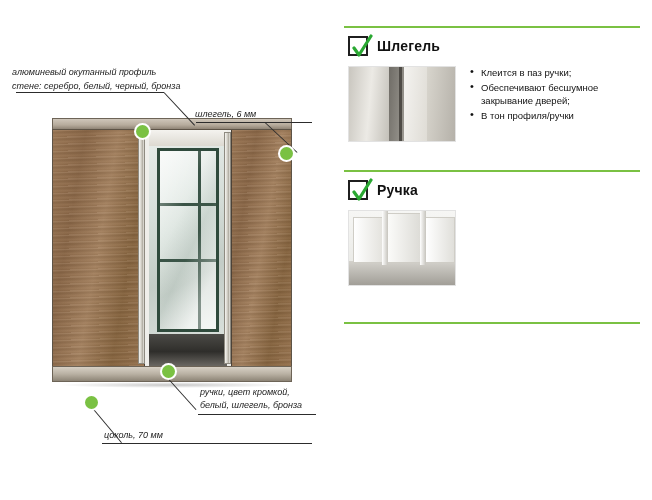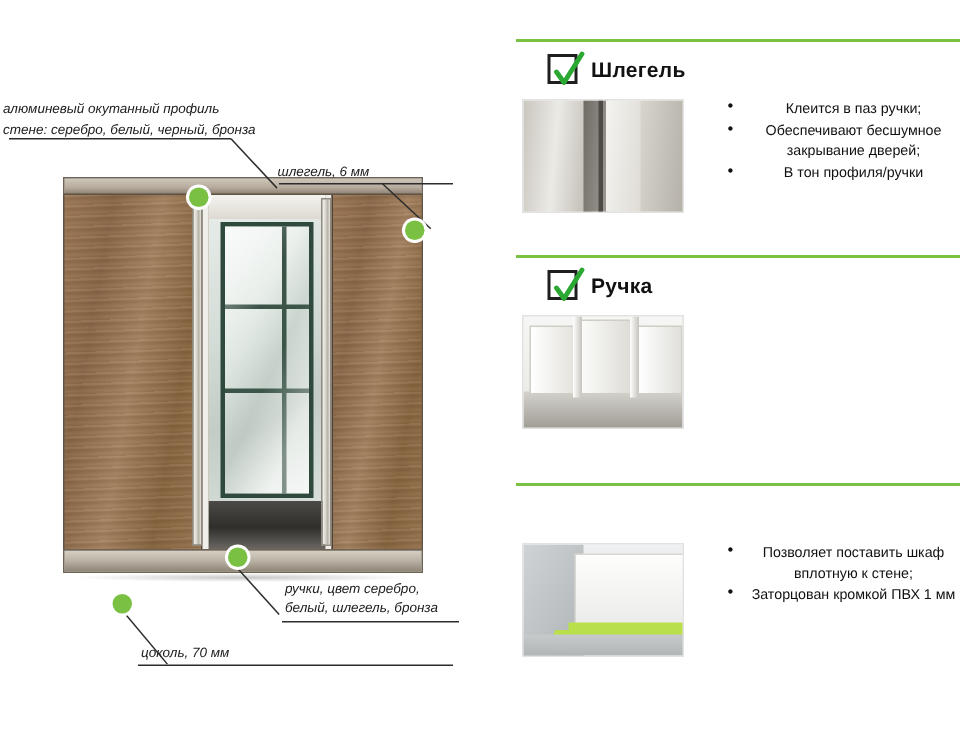--- a/index.html
+++ b/index.html
@@ -16,21 +16,21 @@
   }
   .root {
     position: relative;
     width: 652px;
     height: 500px;
   }
 
   
   .left-panel {
     position: absolute;
-    left: 0;
+    left: 10px;
     top: 0;
     width: 330px;
     height: 500px;
     text-align: center;
   }
 
   .wardrobe {
     position: absolute;
     left: 42px;
     top: 118px;
@@ -202,21 +202,20 @@
     height: 2px;
     background: #7ac143;
   }
   .card-head {
     position: absolute;
     left: 8px;
     top: 10px;
     display: flex;
     align-items: center;
     gap: 9px;
-    margin-left: 17px;
   }
   .check {
     width: 20px; height: 20px;
     border: 2px solid #1f1f1f;
     box-sizing: border-box;
     position: relative;
     flex: 0 0 auto;
   }
   .check svg { position: absolute; left: 1px; top: -4px; }
   .card-title {
@@ -224,22 +223,21 @@
     font-weight: bold;
     color: #111111;
     letter-spacing: .2px;
   }
   .card-body {
     position: absolute;
     left: 8px;
     top: 40px;
     display: flex;
     align-items: flex-start;
-    gap: 27px;
-    text-align: center;
+    gap: 12px;
   }
   .thumb {
     width: 108px;
     height: 76px;
     flex: 0 0 auto;
     border: 1px solid #e2e2e2;
     box-sizing: border-box;
     overflow: hidden;
     position: relative;
     background: #f0f0ee;
@@ -332,21 +330,21 @@
     <div class="lbl" style="left:2px; top:80px;">стене: серебро, белый, черный, бронза</div>
     <div class="leader" style="left:6px; top:92px; width:148px;"></div>
     <div class="leader" style="left:154px; top:92px; width:45px; transform:rotate(47deg);"></div>
     <div class="dot" style="left:126px; top:125px;"></div>
 
     <div class="lbl" style="left:185px; top:108px;">шлегель, 6 мм</div>
     <div class="leader" style="left:186px; top:122px; width:116px;"></div>
     <div class="leader" style="left:255px; top:122px; width:44px; transform:rotate(43deg);"></div>
     <div class="dot" style="left:270px; top:147px;"></div>
 
-    <div class="lbl" style="left:190px; top:386px;">ручки, цвет серебро,</div>
+    <div class="lbl" style="left:190px; top:386px;">ручки, цвет кромкой,</div>
     <div class="lbl" style="left:190px; top:399px;">белый, шлегель, бронза</div>
     <div class="leader" style="left:188px; top:414px; width:118px;"></div>
     <div class="leader" style="left:158px; top:378px; width:42px; transform:rotate(48deg);"></div>
     <div class="dot" style="left:152px; top:365px;"></div>
 
     <div class="lbl" style="left:94px; top:429px;">цоколь, 70 мм</div>
     <div class="leader" style="left:92px; top:443px; width:210px;"></div>
     <div class="leader" style="left:82px; top:407px; width:46px; transform:rotate(50deg);"></div>
     <div class="dot" style="left:75px; top:396px;"></div>
   </div>
@@ -397,30 +395,16 @@
             <div class="t2-d2"></div>
             <div class="t2-d3"></div>
           <div class="t2-h1"></div>
             <div class="t2-h2"></div>
         </div>
       </div>
     </div>
 
     <div class="card" style="top:322px; height:140px;">
       <div class="rule"></div>
-      <div class="card-body">
-        <div class="thumb">
-          <div class="t3-bg"></div>
-            <div class="t3-wall"></div>
-            <div class="t3-cab"></div>
-          <div class="t3-green2"></div>
-            <div class="t3-green1"></div>
-            <div class="t3-floor"></div>
-        </div>
-        <ul class="bullets">
-          <li>Позволяет поставить шкаф вплотную к стене;</li>
-          <li>Заторцован кромкой ПВХ 1 мм</li>
-        </ul>
-      </div>
     </div>
 
   </div>
 </div>
 
 </body></html>

